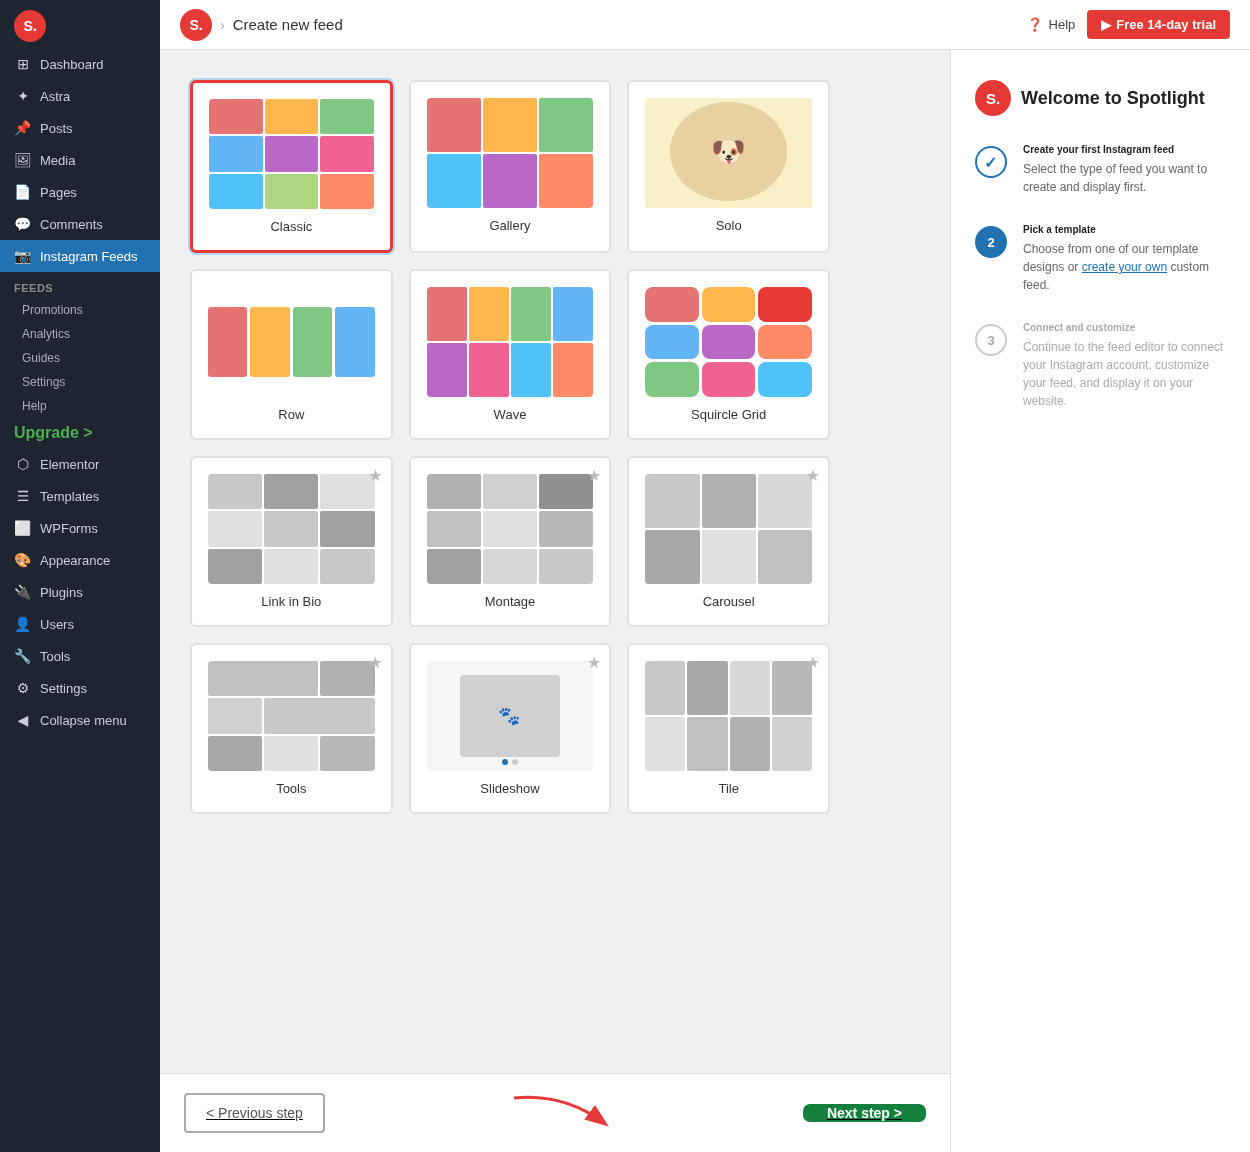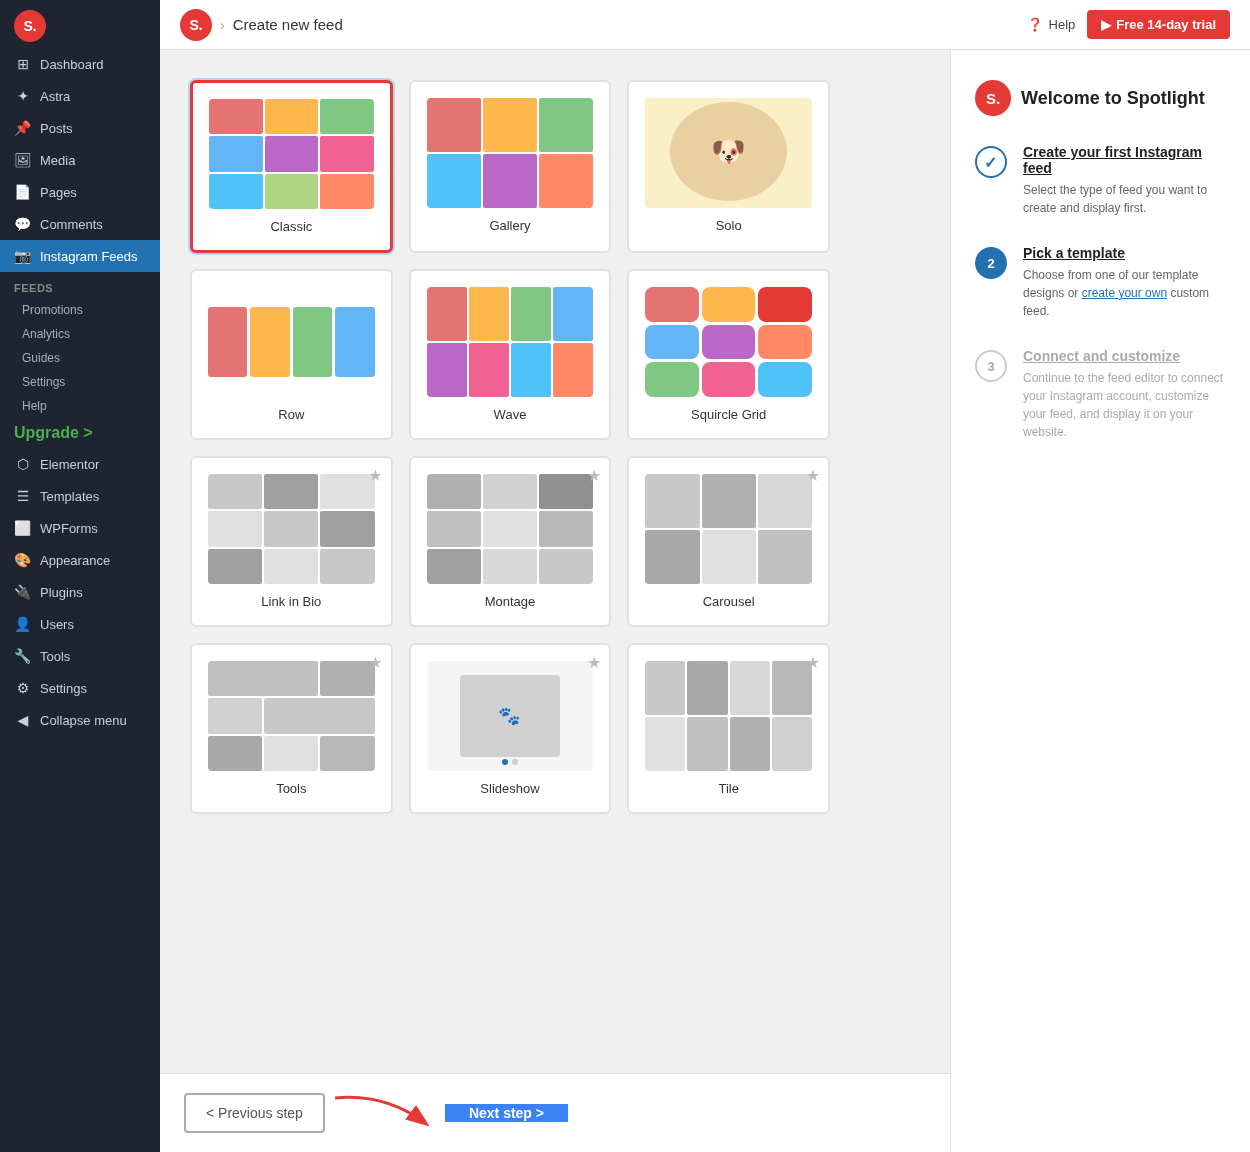--- a/index.html
+++ b/index.html
@@ -214,36 +214,38 @@
     .bottom-bar {
       position: absolute;
       bottom: 0;
       left: 0;
       right: 0;
       background: #fff;
       border-top: 1px solid #ddd;
       padding: 14px 24px;
       display: flex;
       align-items: center;
+      justify-content: space-between;
+      text-decoration: underline;
     }
     .prev-btn {
       border: 2px solid #aaa;
       background: #fff;
       color: #555;
       padding: 10px 20px;
       border-radius: 4px;
       font-size: 14px;
       cursor: pointer;
     }
     .next-btn {
-      background: #3b82f6;
+      background: #15803d;
       color: #fff;
       border: none;
       padding: 1px 24px;
-      border-radius: 0;
+      border-radius: 7px;
       font-size: 14px;
       font-weight: 600;
       cursor: pointer;
     }
 
     
     .right-panel {
       width: 300px;
       background: #fff;
       border-left: 1px solid #e0e0e0;
@@ -304,25 +306,24 @@
       font-size: 16px;
       color: #2271b1;
     }
     .step-circle.active {
       background: #2271b1;
       border-color: #2271b1;
       color: #fff;
     }
     .step-content {}
     .step-title {
-      font-size: 14px;
+      font-size: 10px;
       font-weight: 700;
       color: #222;
       margin-bottom: 5px;
-      text-decoration: underline;
     }
     .step-desc {
       font-size: 12px;
       color: #666;
       line-height: 1.5;
     }
     .step-desc.muted { color: #aaa; }
     .step-link { color: #2271b1; text-decoration: underline; cursor: pointer; }
   </style>
 </head>

